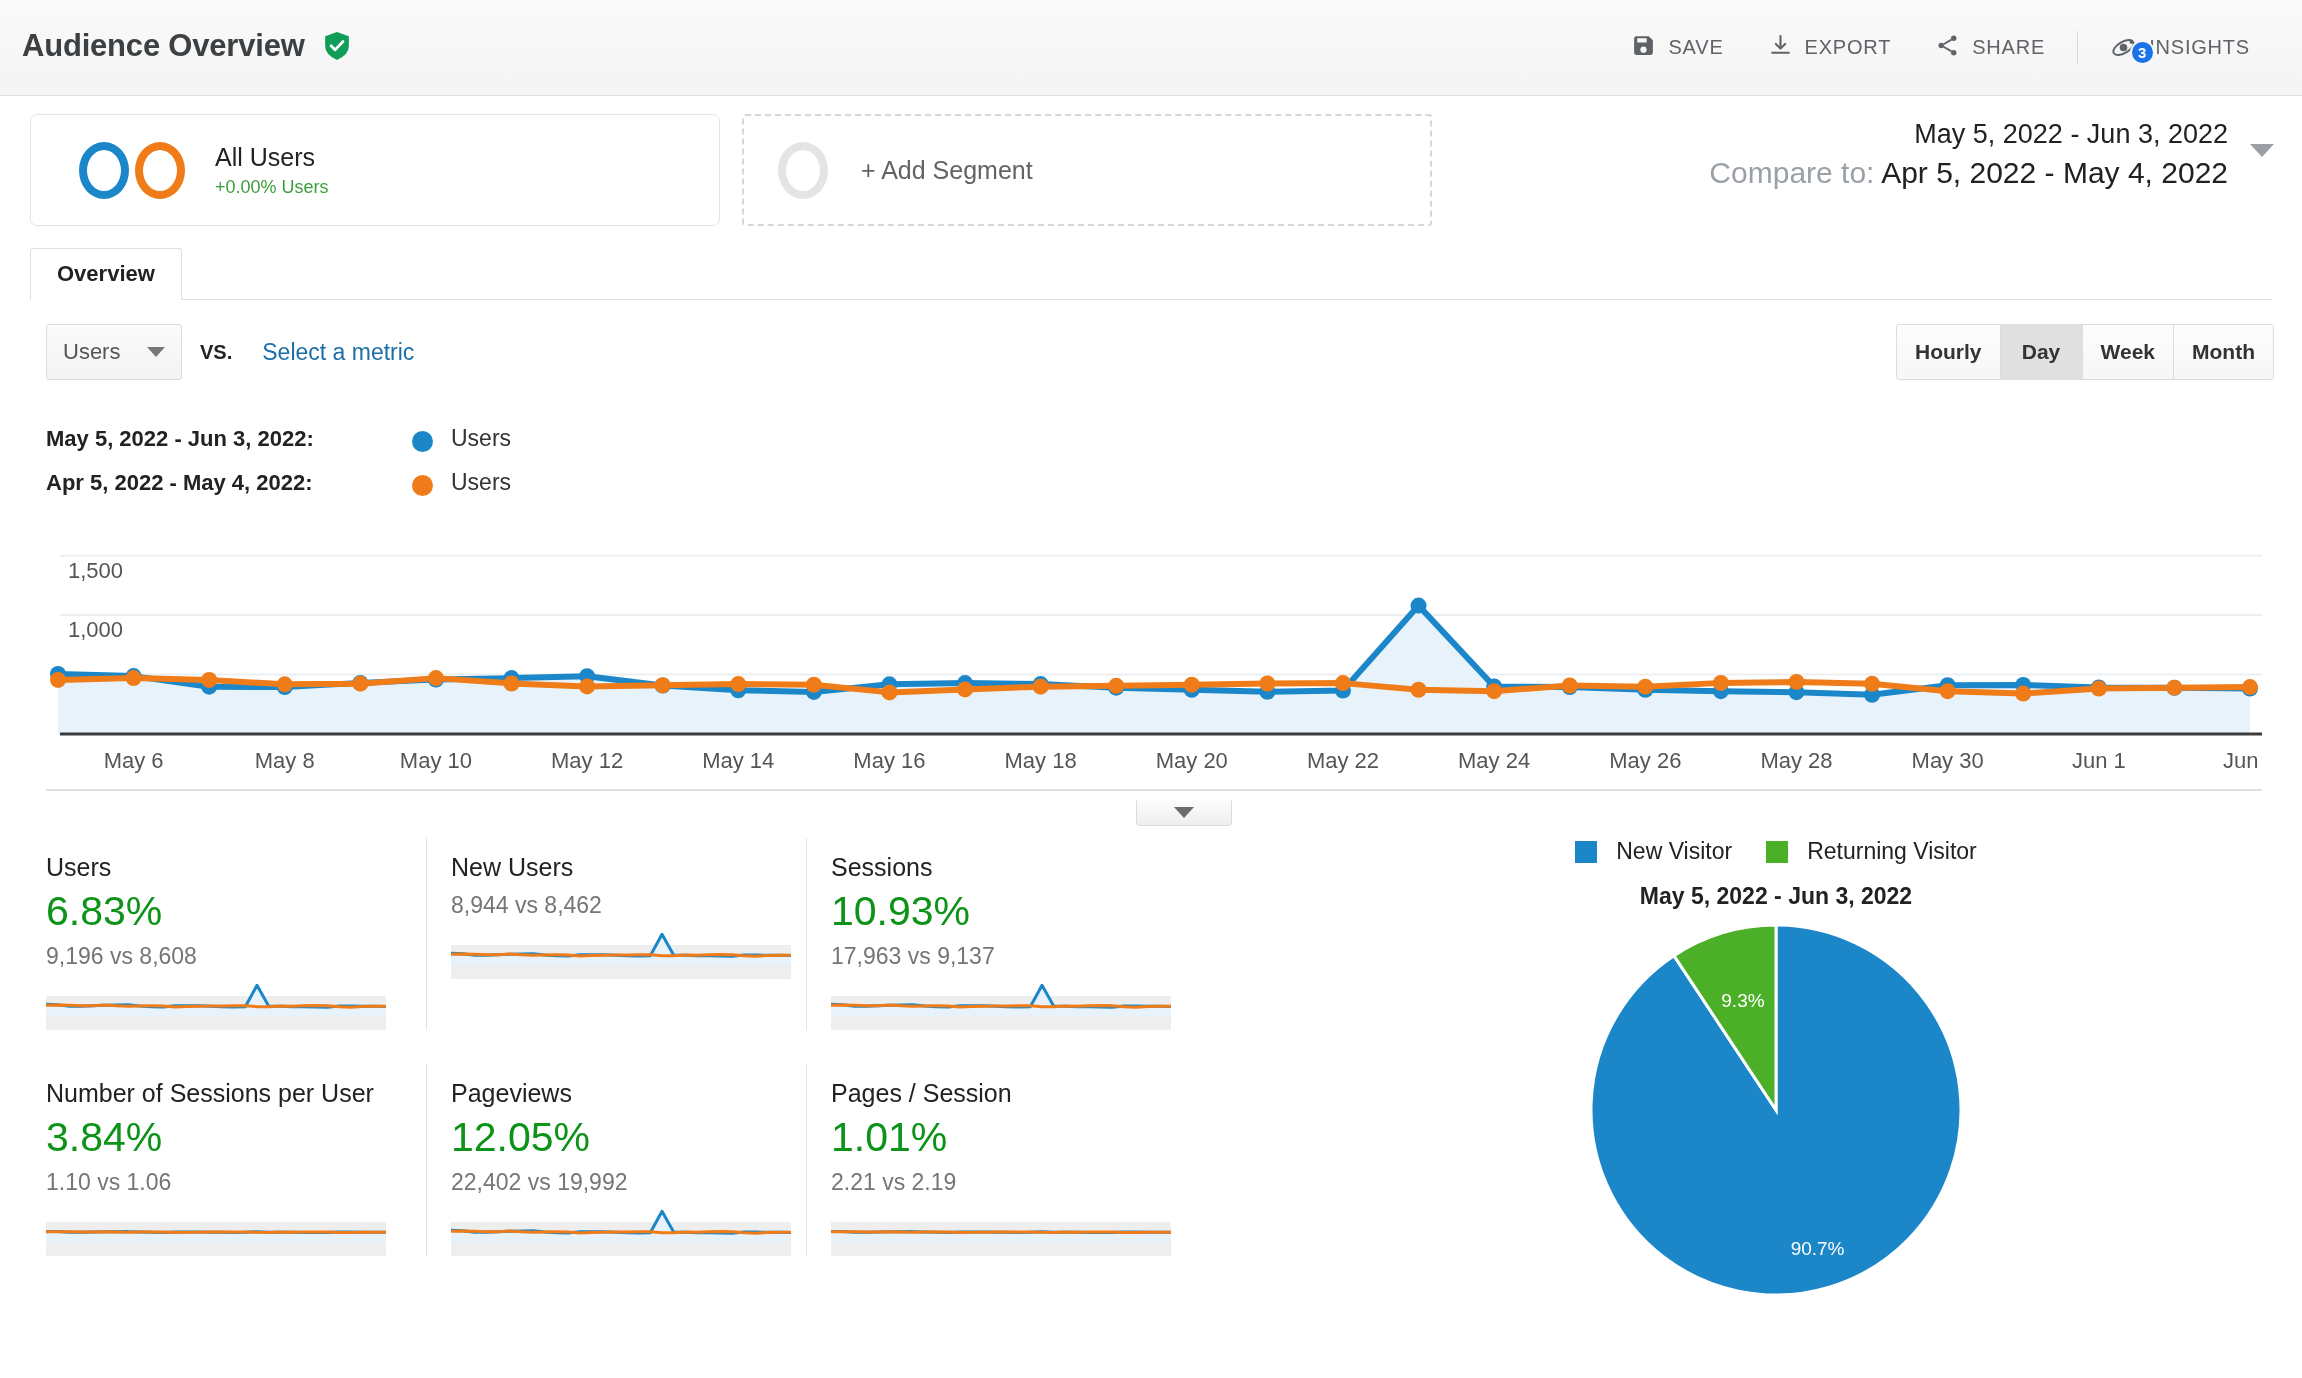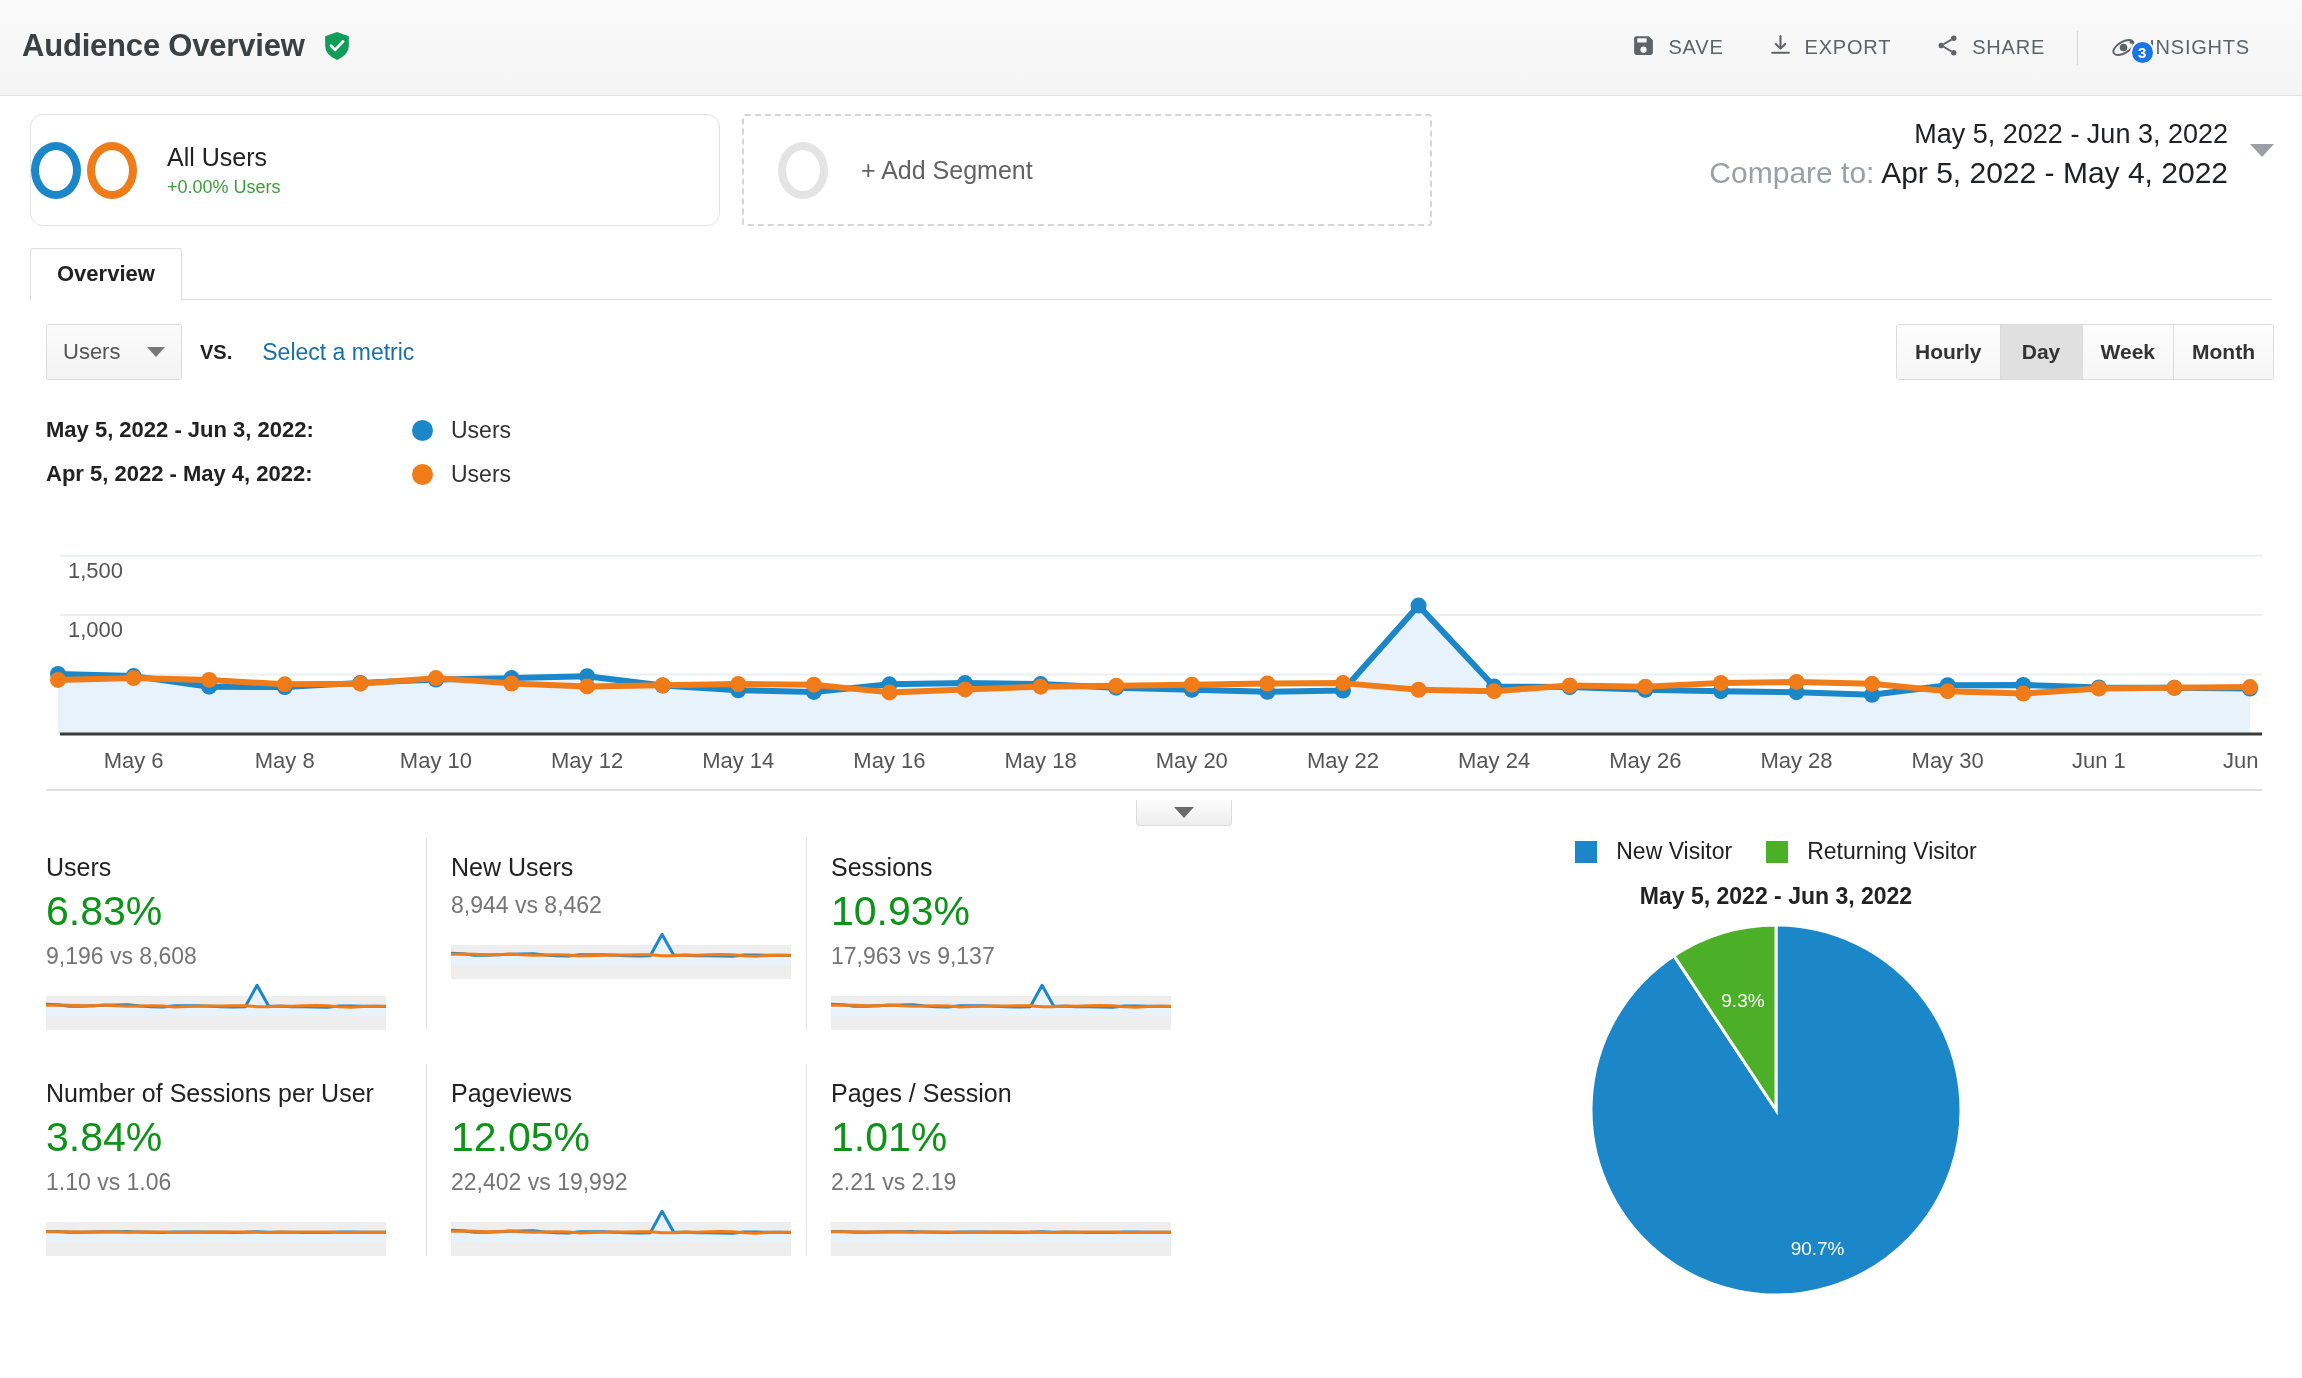--- a/index.html
+++ b/index.html
@@ -41,22 +41,22 @@
     width: 25px; height: 25px; border-radius: 50%;
     background: #1a73e8; color: #fff; font-size: 15px; font-weight: bold;
     display: flex; align-items: center; justify-content: center;
     border: 2px solid #f7f7f7;
   }
 
   
   .segrow { display: flex; align-items: flex-start; padding: 18px 0 0 0; position: relative; }
   .segbox {
     width: 690px; height: 112px; margin-left: 30px;
-    border: 1px solid #e3e3e3; border-radius: 13px; background: #fff;
-    display: flex; align-items: center; 
+    border: 1px solid #e3e3e3; border-radius: 7px; background: #fff;
+    display: flex; align-items: center; padding-left: 48px;
   }
   .rings { display: flex; align-items: center; }
   .ring { width: 50px; height: 57px; border-radius: 50%; border: 8px solid #1b87c9; }
   .ring.orange { border-color: #ef7c18; margin-left: 6px; }
   .seg-txt { margin-left: 30px; }
   .seg-name { font-size: 25px; color: #222; line-height: 1.25; }
   .seg-sub { font-size: 18px; color: #3c9e3c; margin-top: 4px; }
   .addseg {
     width: 690px; height: 112px; margin-left: 22px;
     border: 2px dashed #d6d6d6; border-radius: 3px; background: #fff;
@@ -121,21 +121,21 @@
     display: flex; align-items: center; justify-content: center;
     font-size: 21px; font-weight: bold; color: #333;
     background: linear-gradient(to bottom, #fdfdfd, #f6f6f6);
     border-right: 1px solid #dcdcdc; cursor: pointer;
   }
   .gran-btn:last-child { border-right: none; }
   .gran-btn.active { background: #e0e0e0; }
 
   
   .chartlegend { margin: 28px 0 0 46px; }
-  .cl-row { display: flex; align-items: center; height: 44px; }
+  .cl-row { display: flex; align-items: flex-end; height: 44px; }
   .cl-date { font-size: 22px; font-weight: bold; color: #222; width: 350px; }
   .cl-dot { width: 21px; height: 21px; border-radius: 50%; background: #1b87c9; margin-left: 16px; }
   .cl-dot.orange { background: #ef7c18; }
   .cl-name { font-size: 23px; color: #333; margin-left: 18px; }
 
   
   .chartwrap { position: relative; margin: 12px 0 0 46px; width: 2216px; height: 300px; }
   .chart-svg { display: block; }
   .collapse-tab {
     position: absolute; left: 1090px; top: 292px;

